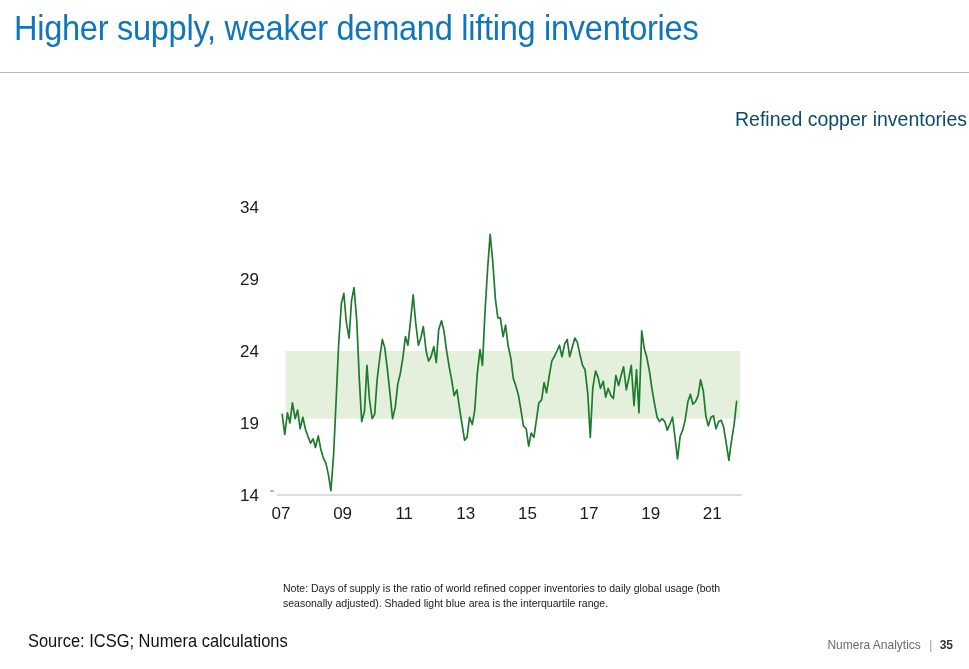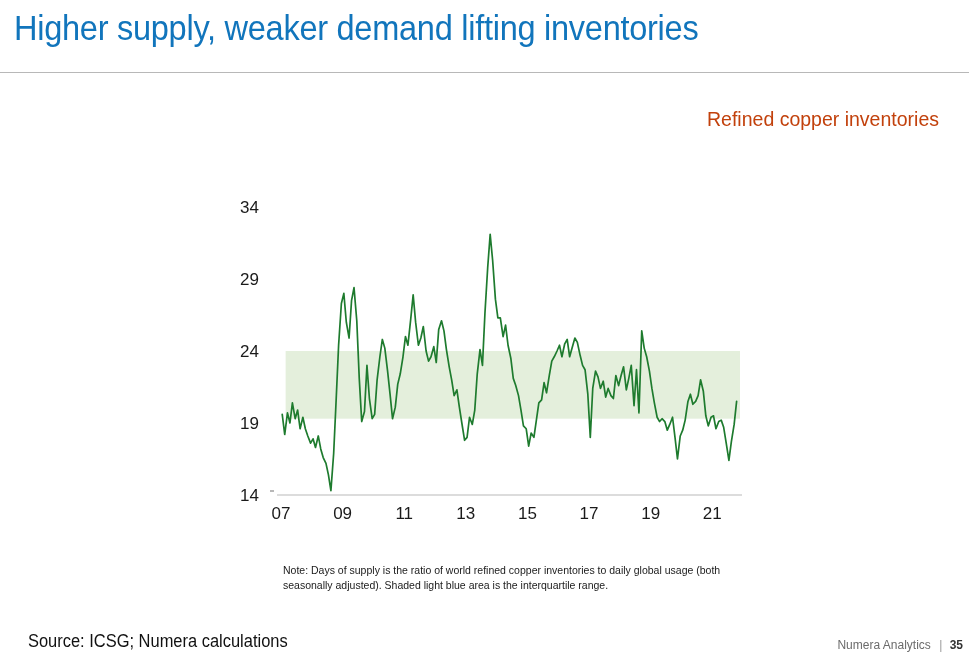--- a/index.html
+++ b/index.html
@@ -37,26 +37,26 @@
     left: 0;
     top: 72px;
     width: 969px;
     height: 1px;
     background: #b8b8b8;
   }
 
   
   #chart-caption {
     position: absolute;
-    right: 30px;
+    right: 2px;
     top: 104px;
     text-align: right;
     font-size: 19.5px;
     line-height: 30px;
-    color: #c2410c;
+    color: #0c4a6e;
   }
   #chart-caption div { white-space: nowrap; }
 
   
   #chart-area {
     position: absolute;
     left: 0;
     top: 0;
     width: 969px;
     height: 669px;
@@ -69,41 +69,41 @@
     font-size: 17px;
     fill: #1a1a1a;
   }
   .ylab { text-anchor: end; }
   .xlab { text-anchor: middle; }
 
   
   #chart-note {
     position: absolute;
     left: 283px;
-    top: 563px;
+    top: 581px;
     width: 452px;
     font-size: 10.5px;
     line-height: 15px;
     color: #1a1a1a;
   }
 
   
   #source-text {
     position: absolute;
     left: 28px;
     top: 631px;
     font-size: 17.5px;
     color: #111111;
     white-space: nowrap;
     transform: scaleX(0.94);
     transform-origin: left top;
   }
   #footer-brand {
     position: absolute;
-    right: 6px;
+    right: 16px;
     top: 638px;
     font-size: 12px;
     color: #6b6b6b;
     white-space: nowrap;
   }
   #footer-brand .page-num {
     color: #333333;
     font-weight: bold;
     margin-left: 4px;
   }

